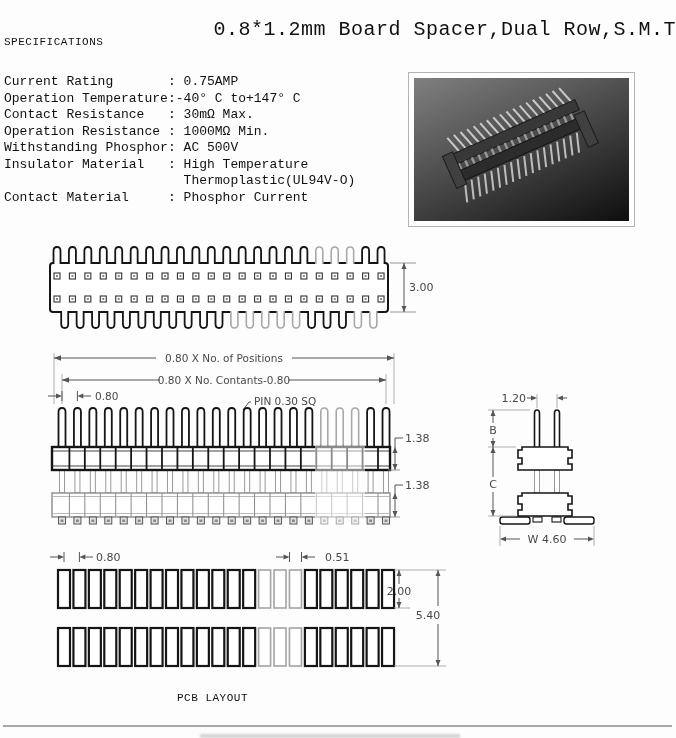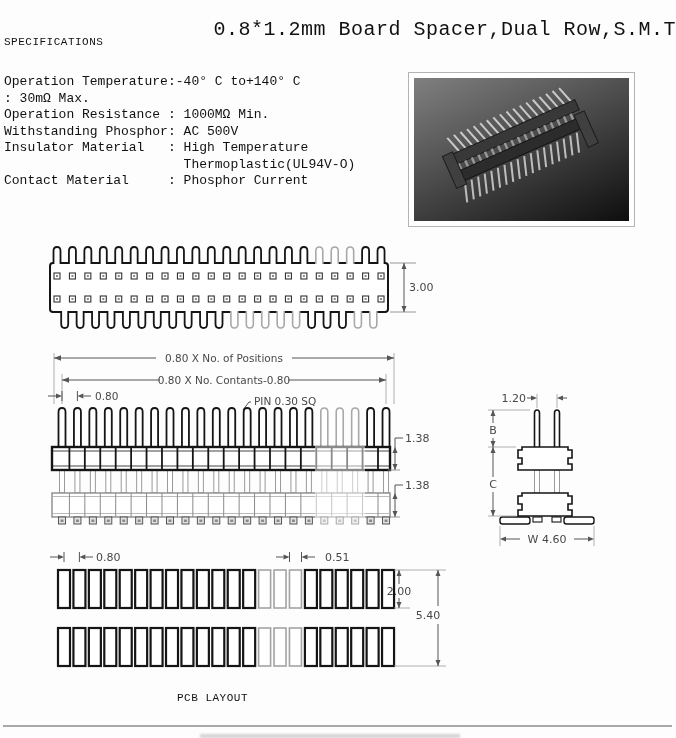--- a/index.html
+++ b/index.html
@@ -34,24 +34,29 @@
   .bottom-smudge { top:734px; left:200px; width:260px; height:4px; background:#777; opacity:.3; filter:blur(1px); }
 </style>
 </head>
 <body>
 
 <div class="abs title">0.8*1.2mm Board Spacer,Dual Row,S.M.T</div>
 <div class="abs spec-heading">SPECIFICATIONS</div>
 
 <div class="abs specs">
   <div class="spec-row">
-    <span class="spec-label">Operation Temperature</span>
-    <span class="spec-value">:-40° C to+140° C</span>
+    <span class="spec-label">Current Rating</span>
+    <span class="spec-value">: 0.75AMP</span>
   </div>
   <div class="spec-row">
+    <span class="spec-label">Operation Temperature</span>
+    <span class="spec-value">:-40° C to+147° C</span>
+  </div>
+  <div class="spec-row">
+    <span class="spec-label">Contact Resistance</span>
     <span class="spec-value">: 30mΩ Max.</span>
   </div>
   <div class="spec-row">
     <span class="spec-label">Operation Resistance</span>
     <span class="spec-value">: 1000MΩ Min.</span>
   </div>
   <div class="spec-row">
     <span class="spec-label">Withstanding Phosphor</span>
     <span class="spec-value">: AC 500V</span>
   </div>

